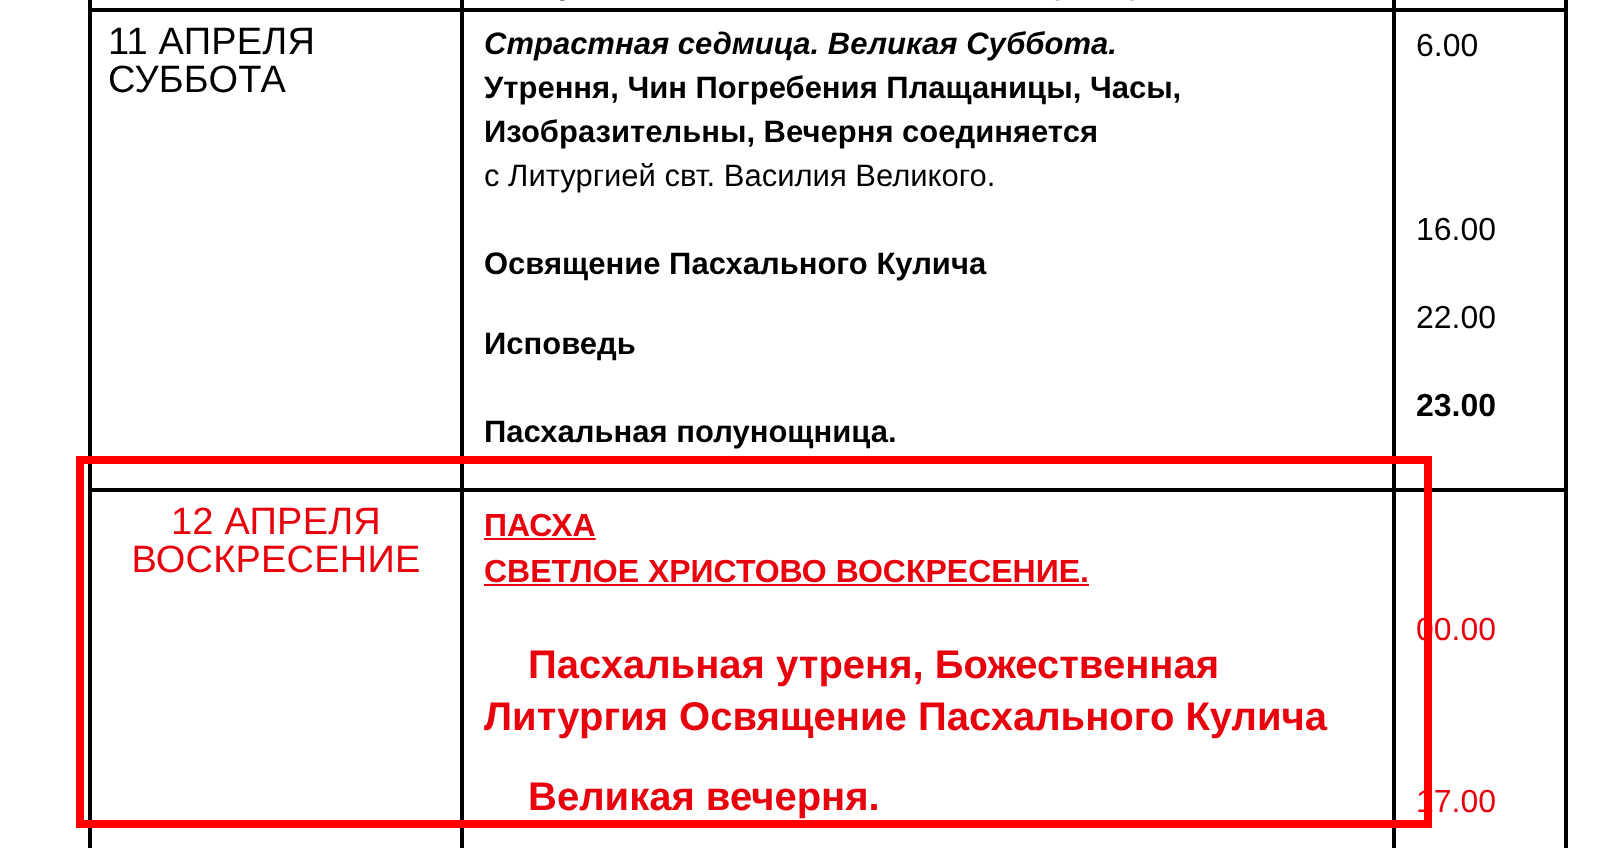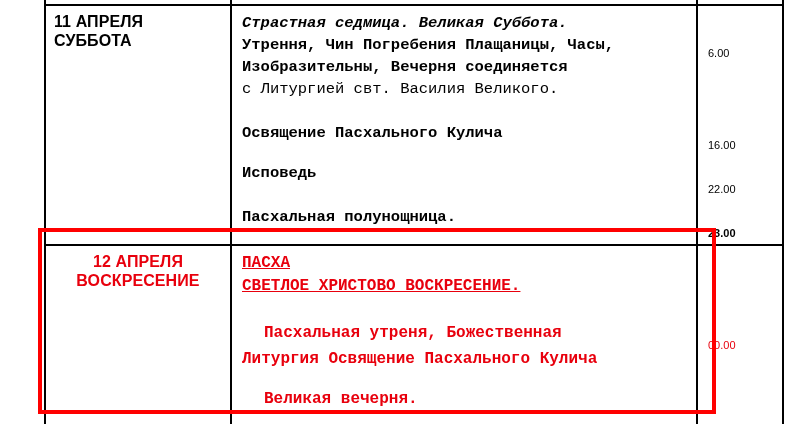--- a/index.html
+++ b/index.html
@@ -45,35 +45,34 @@
     box-sizing: border-box;
     padding: 6px 8px 6px 8px;
     border-right: 2px solid #000;
   }
   .col-body {
     flex: 1 1 auto;
     box-sizing: border-box;
     padding: 6px 10px 6px 10px;
     border-right: 2px solid #000;
     position: relative;
-    font-family: Liberation Mono, monospace;
   }
   .col-time {
     width: 84px;
     box-sizing: border-box;
     padding: 6px 8px 6px 10px;
     position: relative;
   }
 
   .border-top { border-top: 2px solid #000; }
   .border-bottom { border-bottom: 2px solid #000; }
 
   .date-line {
-    font-size: 16px;
-    font-weight: bold;
+    font-size: 19px;
+    font-weight: normal;
     line-height: 19px;
     letter-spacing: 0.1px;
   }
 
   .body-line {
     font-size: 15.5px;
     font-weight: bold;
     line-height: 22px;
   }
   .body-line.italic { font-style: italic; }
@@ -104,23 +103,22 @@
   .row-sat .col-time { padding-top: 6px; }
 
   .spacer-10 { height: 10px; }
   .spacer-14 { height: 14px; }
   .spacer-18 { height: 18px; }
   .spacer-22 { height: 22px; }
 
   .time-abs {
     position: absolute;
     left: 10px;
-    font-size: 11px;
+    font-size: 16px;
     line-height: 20px;
-    margin-top: 29px;
   }
 
   
   .row-easter {
     position: relative;
   }
   .red {
     color: #e8000d;
     text-align: center;
   }
@@ -130,21 +128,21 @@
     border-color: #000;
   }
   .easter-title {
     font-size: 16px;
     font-weight: bold;
     line-height: 23px;
     text-decoration: underline;
     color: #e8000d;
   }
   .easter-body {
-    font-size: 16px;
+    font-size: 20px;
     font-weight: bold;
     line-height: 26px;
     color: #e8000d;
   }
   .indent-2 { padding-left: 22px; }
 
   
   .highlight-box {
     position: absolute;
     left: 38px;

